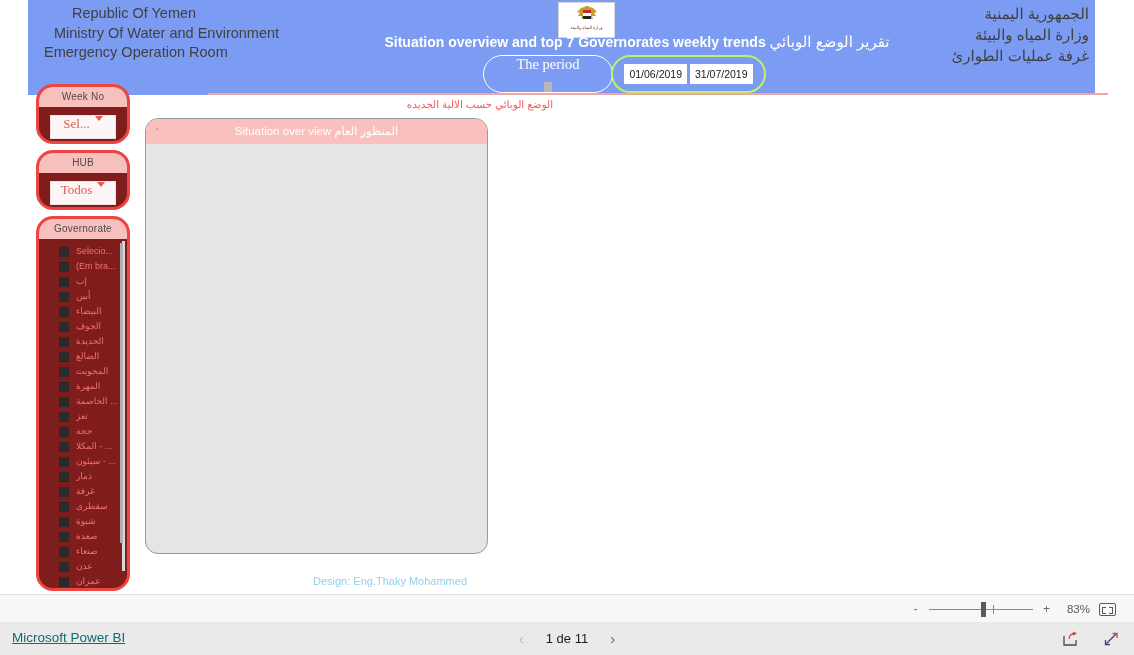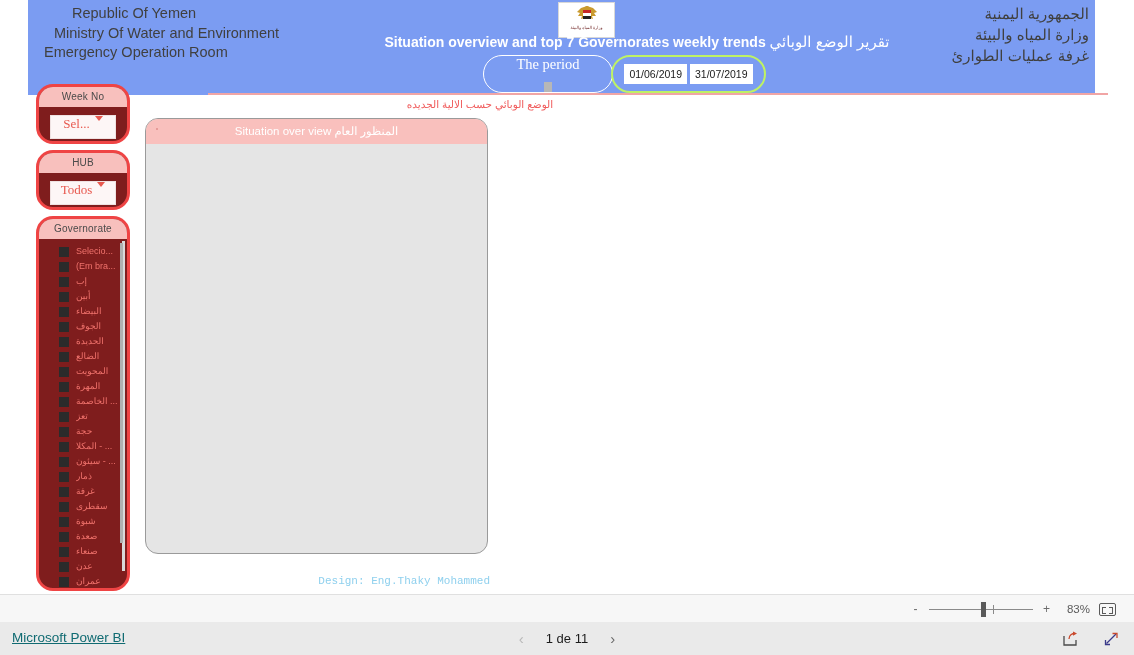--- a/index.html
+++ b/index.html
@@ -284,24 +284,24 @@
     padding: 5px 0 6px;
     direction: rtl;
     white-space: nowrap;
   }
 
   
   #credit {
     position: absolute;
     left: 290px; top: 575px;
     width: 200px;
-    text-align: right;
+    text-align: center;
     color: #8fd0ee;
     font-size: 11px;
-    font-family: Liberation Mono, monospace;
+    font-family: Liberation Sans, sans-serif;
   }
 
   
   #status-bar {
     position: absolute;
     left: 0; top: 594px;
     width: 1134px; height: 28px;
     background: #f7f7f7;
     border-top: 1px solid #e0e0e0;
     border-bottom: 1px solid #dcdcdc;

